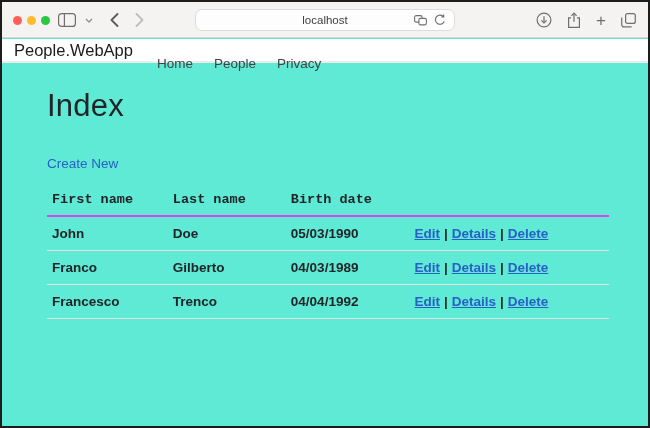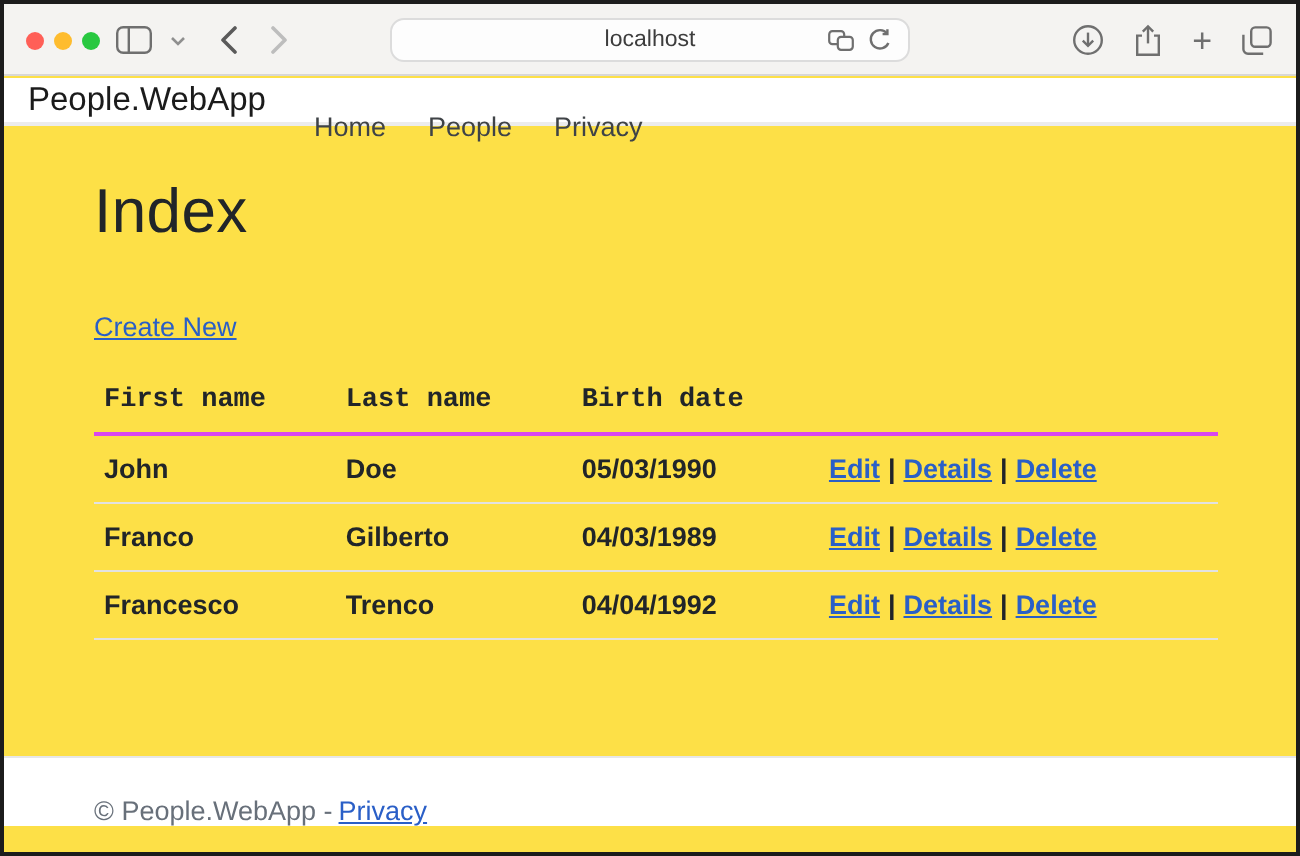--- a/index.html
+++ b/index.html
@@ -1,18 +1,18 @@
 <!DOCTYPE html>
 <html><head>
 <meta charset="utf-8">
 <style>
   html,body { margin:0; padding:0; background:#fff; }
   .window {
     position:relative; width:650px; height:428px; box-sizing:border-box;
-    border:2px solid #1c1c1c; background:#fde047; overflow:hidden;
+    border:2px solid #1c1c1c; background:#5eead4; overflow:hidden;
     font-family:"Liberation Sans", sans-serif; -webkit-font-smoothing:antialiased;
   }
   
   .titlebar {
     position:absolute; top:0; left:0; width:100%; height:36px;
     background:#f4f3f1; border-bottom:1px solid #d8d7d5; box-sizing:border-box;
   }
   .traffic { position:absolute; left:11px; top:14px; display:flex; gap:5px; }
   .light { width:9px; height:9px; border-radius:50%; }
   .tb-left { position:absolute; left:56px; top:0; height:36px; display:flex; align-items:center; gap:9px; }
@@ -30,21 +30,21 @@
   .navbar {
     position:absolute; top:37px; left:0; width:100%; height:24px; background:#fff;
     border-bottom:2px solid #ececec; box-sizing:border-box;
     display:flex; align-items:center; padding:0 12px;
   }
   .brand { font-size:16.5px; color:#1b1b1b; text-decoration:none; margin-right:24px; cursor:pointer; }
   .nav-link { font-size:13.5px; color:#3f4347; text-decoration:none; margin-right:21px; cursor:pointer;margin-top:26px; }
   
   .content { position:absolute; top:75px; left:45px; width:562px; }
   .page-title { font-size:31px; font-weight:500; color:#212529; margin:11px 0 16px 0; letter-spacing:.2px; }
-  .create-new { display:inline-block; margin-top:16px; font-size:13.5px; color:#2a5fc7; text-decoration:underline; cursor:pointer; }
+  .create-new { display:inline-block; margin-top:16px; font-size:13.5px; color:#2a5fc7; cursor:pointer; }
   table.people { width:100%; border-collapse:collapse; margin-top:12px; font-size:13.5px; color:#212529; }
   table.people th {
     text-align:left; font-weight:700; padding:8px 5px;
     border-bottom:2px solid #d946ef; white-space:nowrap;font-family:Liberation Mono, monospace;
   }
   table.people td { padding:9px 5px; border-bottom:1px solid #e2e2e2;font-weight:bold; }
   .col-first { width:21.5%; } .col-last { width:21%; } .col-birth { width:22%; }
   .action-link { color:#2a5fc7; text-decoration:underline; cursor:pointer; }
   .sep { color:#212529; margin:0 4px; }
   
@@ -177,17 +177,14 @@
           <td>Trenco</td>
           <td>04/04/1992</td>
           <td>
             <a class="action-link">Edit</a><span class="sep">|</span><a class="action-link">Details</a><span class="sep">|</span><a class="action-link">Delete</a>
           </td>
         </tr>
       </tbody>
     </table>
   </div>
 
-  <div class="footer">
-    <span>© People.WebApp -</span><a class="footer-link">Privacy</a>
-  </div>
 
 </div>
 
 </body></html>

